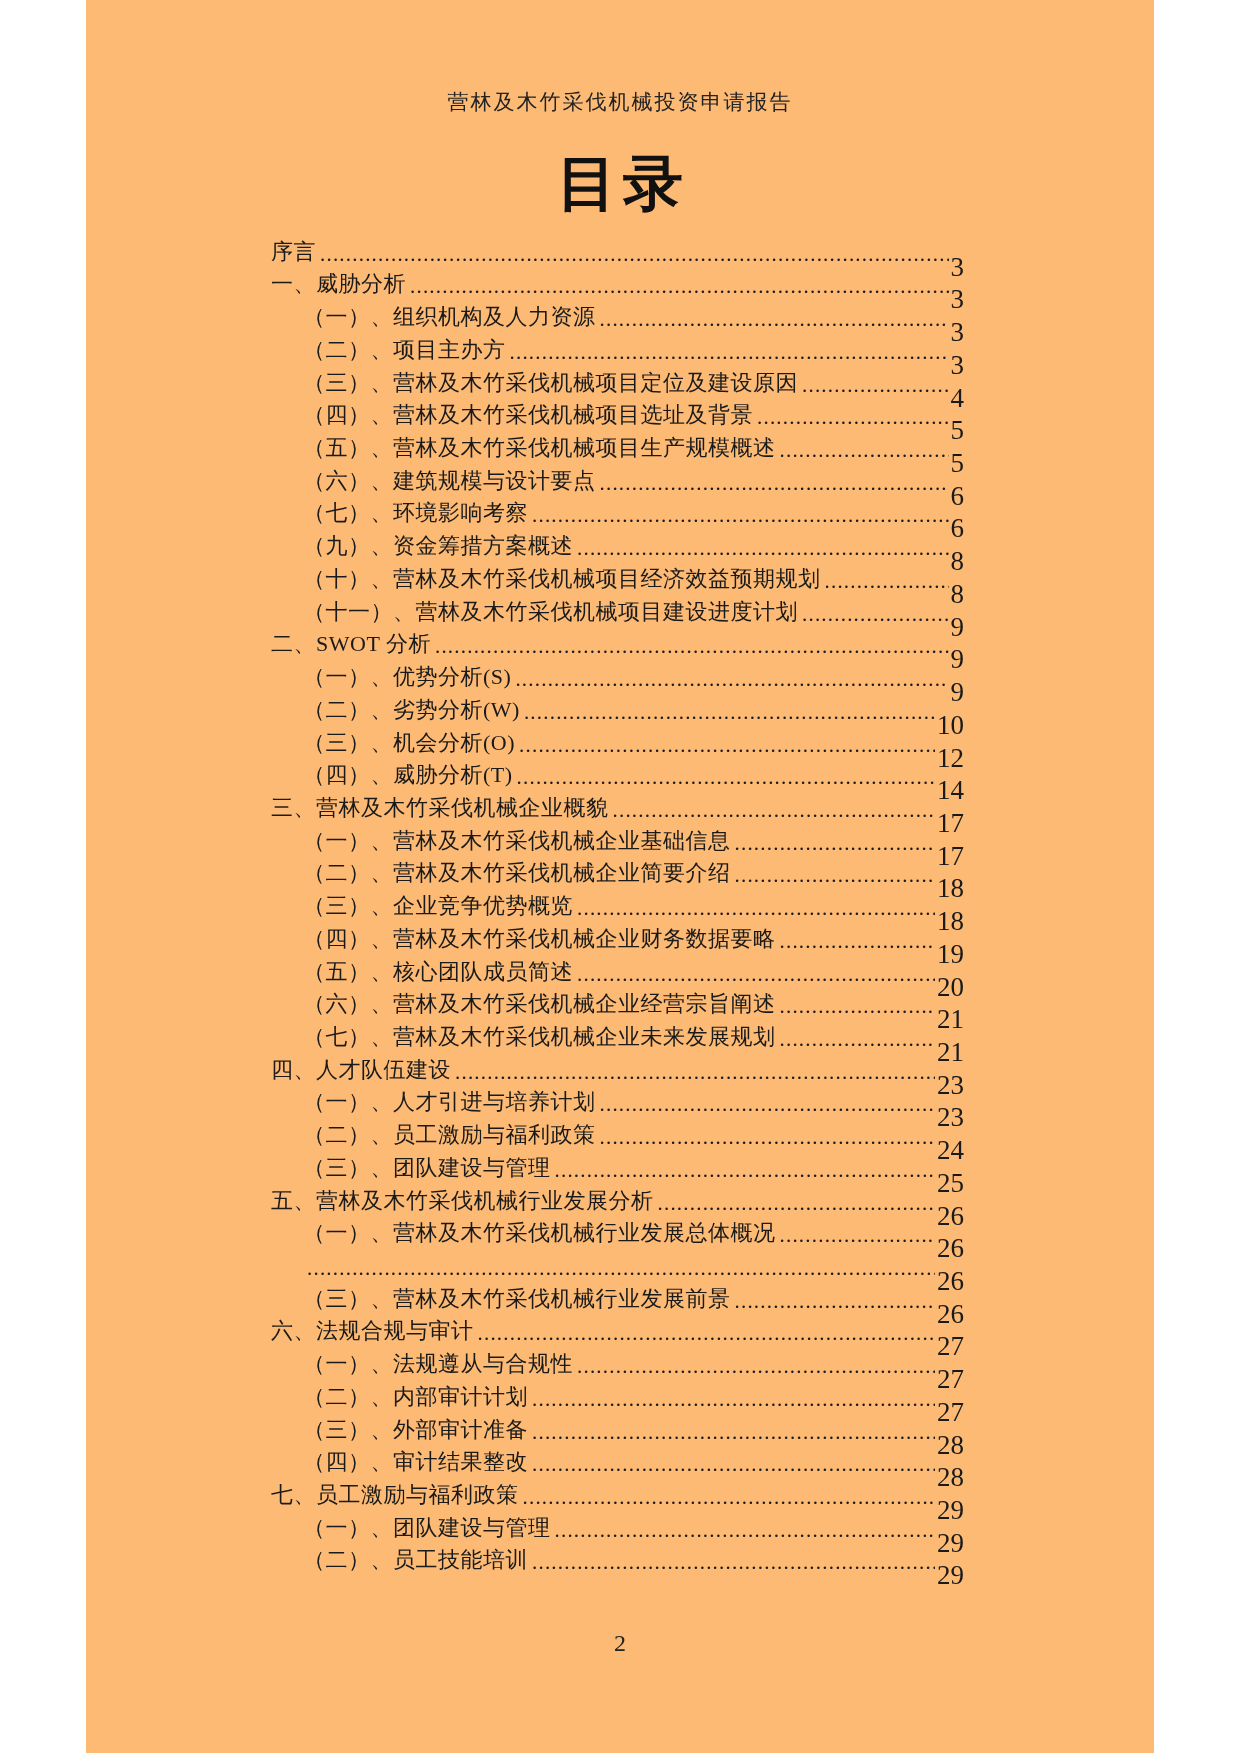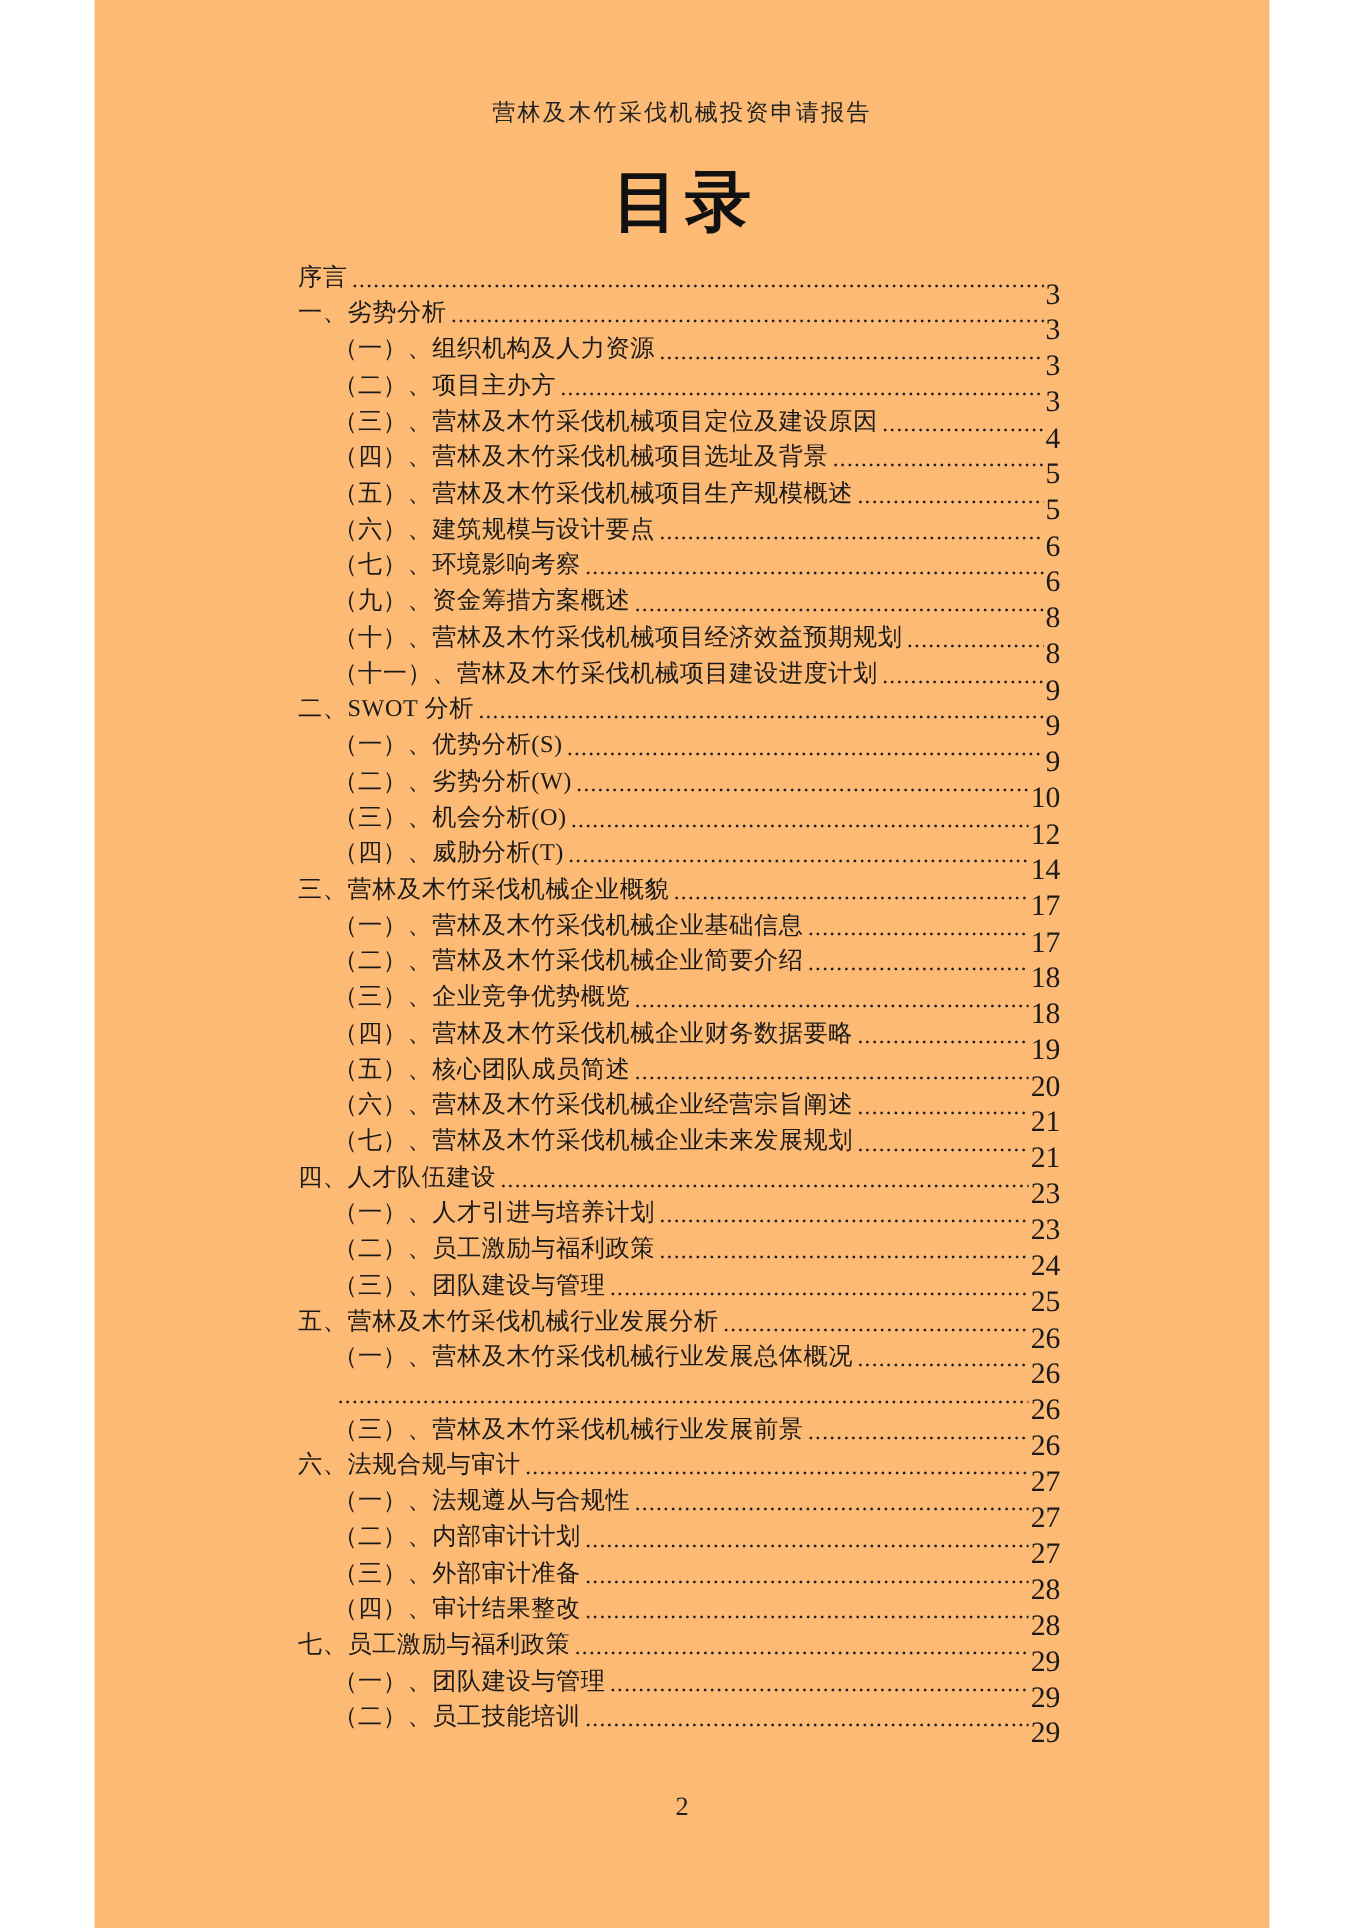--- a/index.html
+++ b/index.html
@@ -79,21 +79,21 @@
   <h1 class="doc-title">目录</h1>
 
   <div class="toc" id="toc-container">
   <div class="toc-row lvl1">
     <span class="toc-label">序言</span>
     <span class="toc-leader"></span>
     <span class="toc-page">3</span>
   </div>
 
   <div class="toc-row lvl1">
-    <span class="toc-label">一、劣势分析</span>
+    <span class="toc-label">一、威胁分析</span>
     <span class="toc-leader"></span>
     <span class="toc-page">3</span>
   </div>
 
   <div class="toc-row lvl2">
     <span class="toc-label">（一）、组织机构及人力资源</span>
     <span class="toc-leader"></span>
     <span class="toc-page">3</span>
   </div>
 

